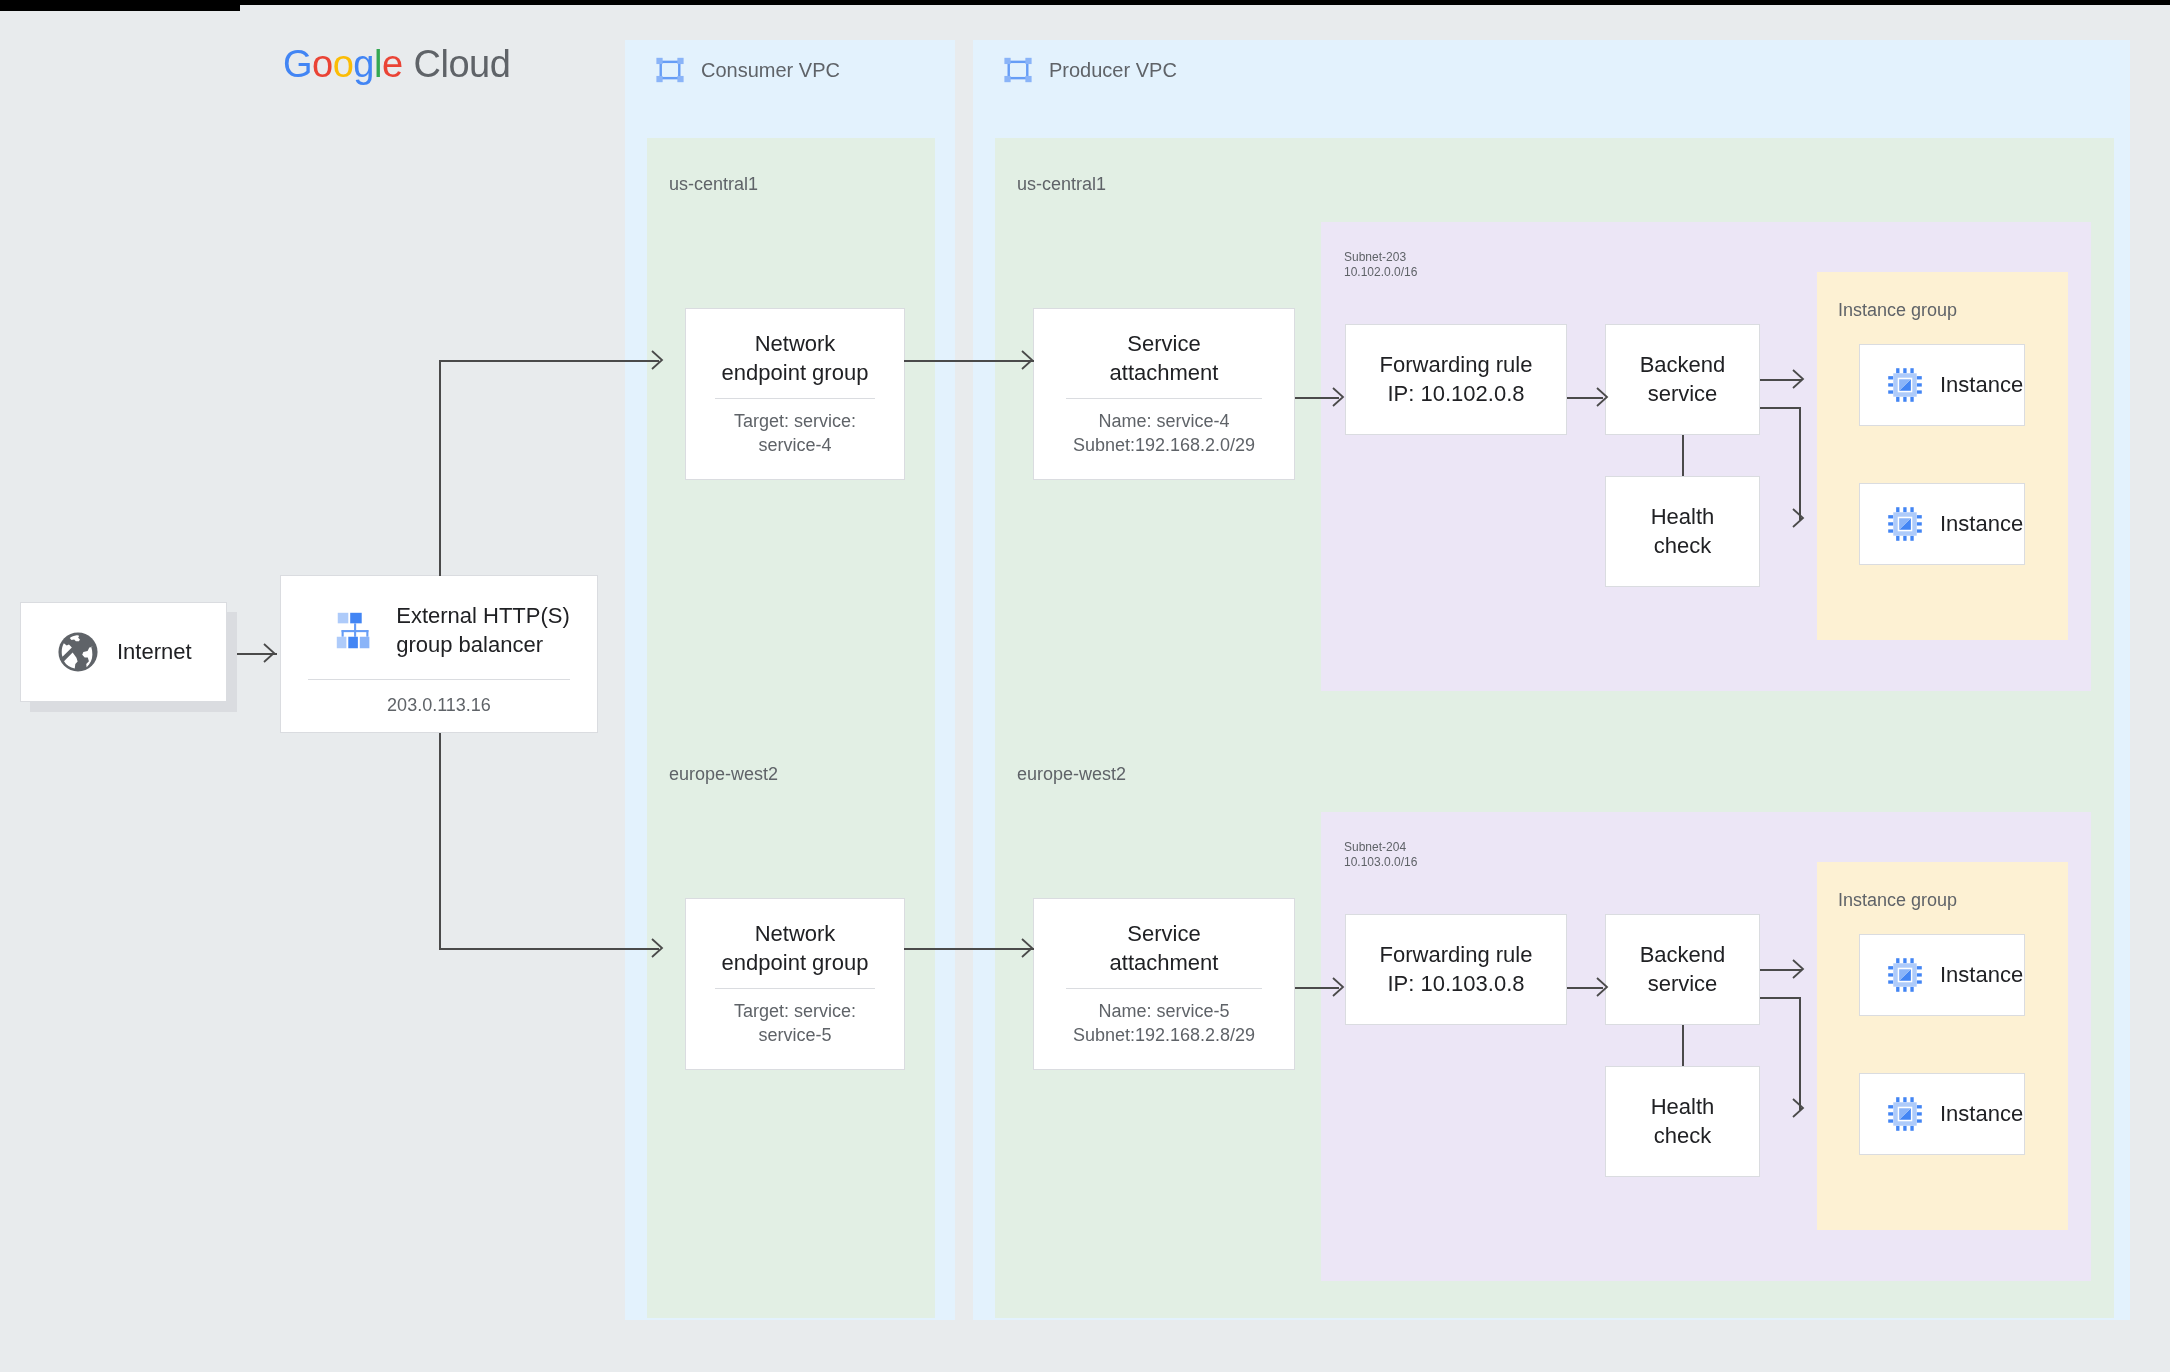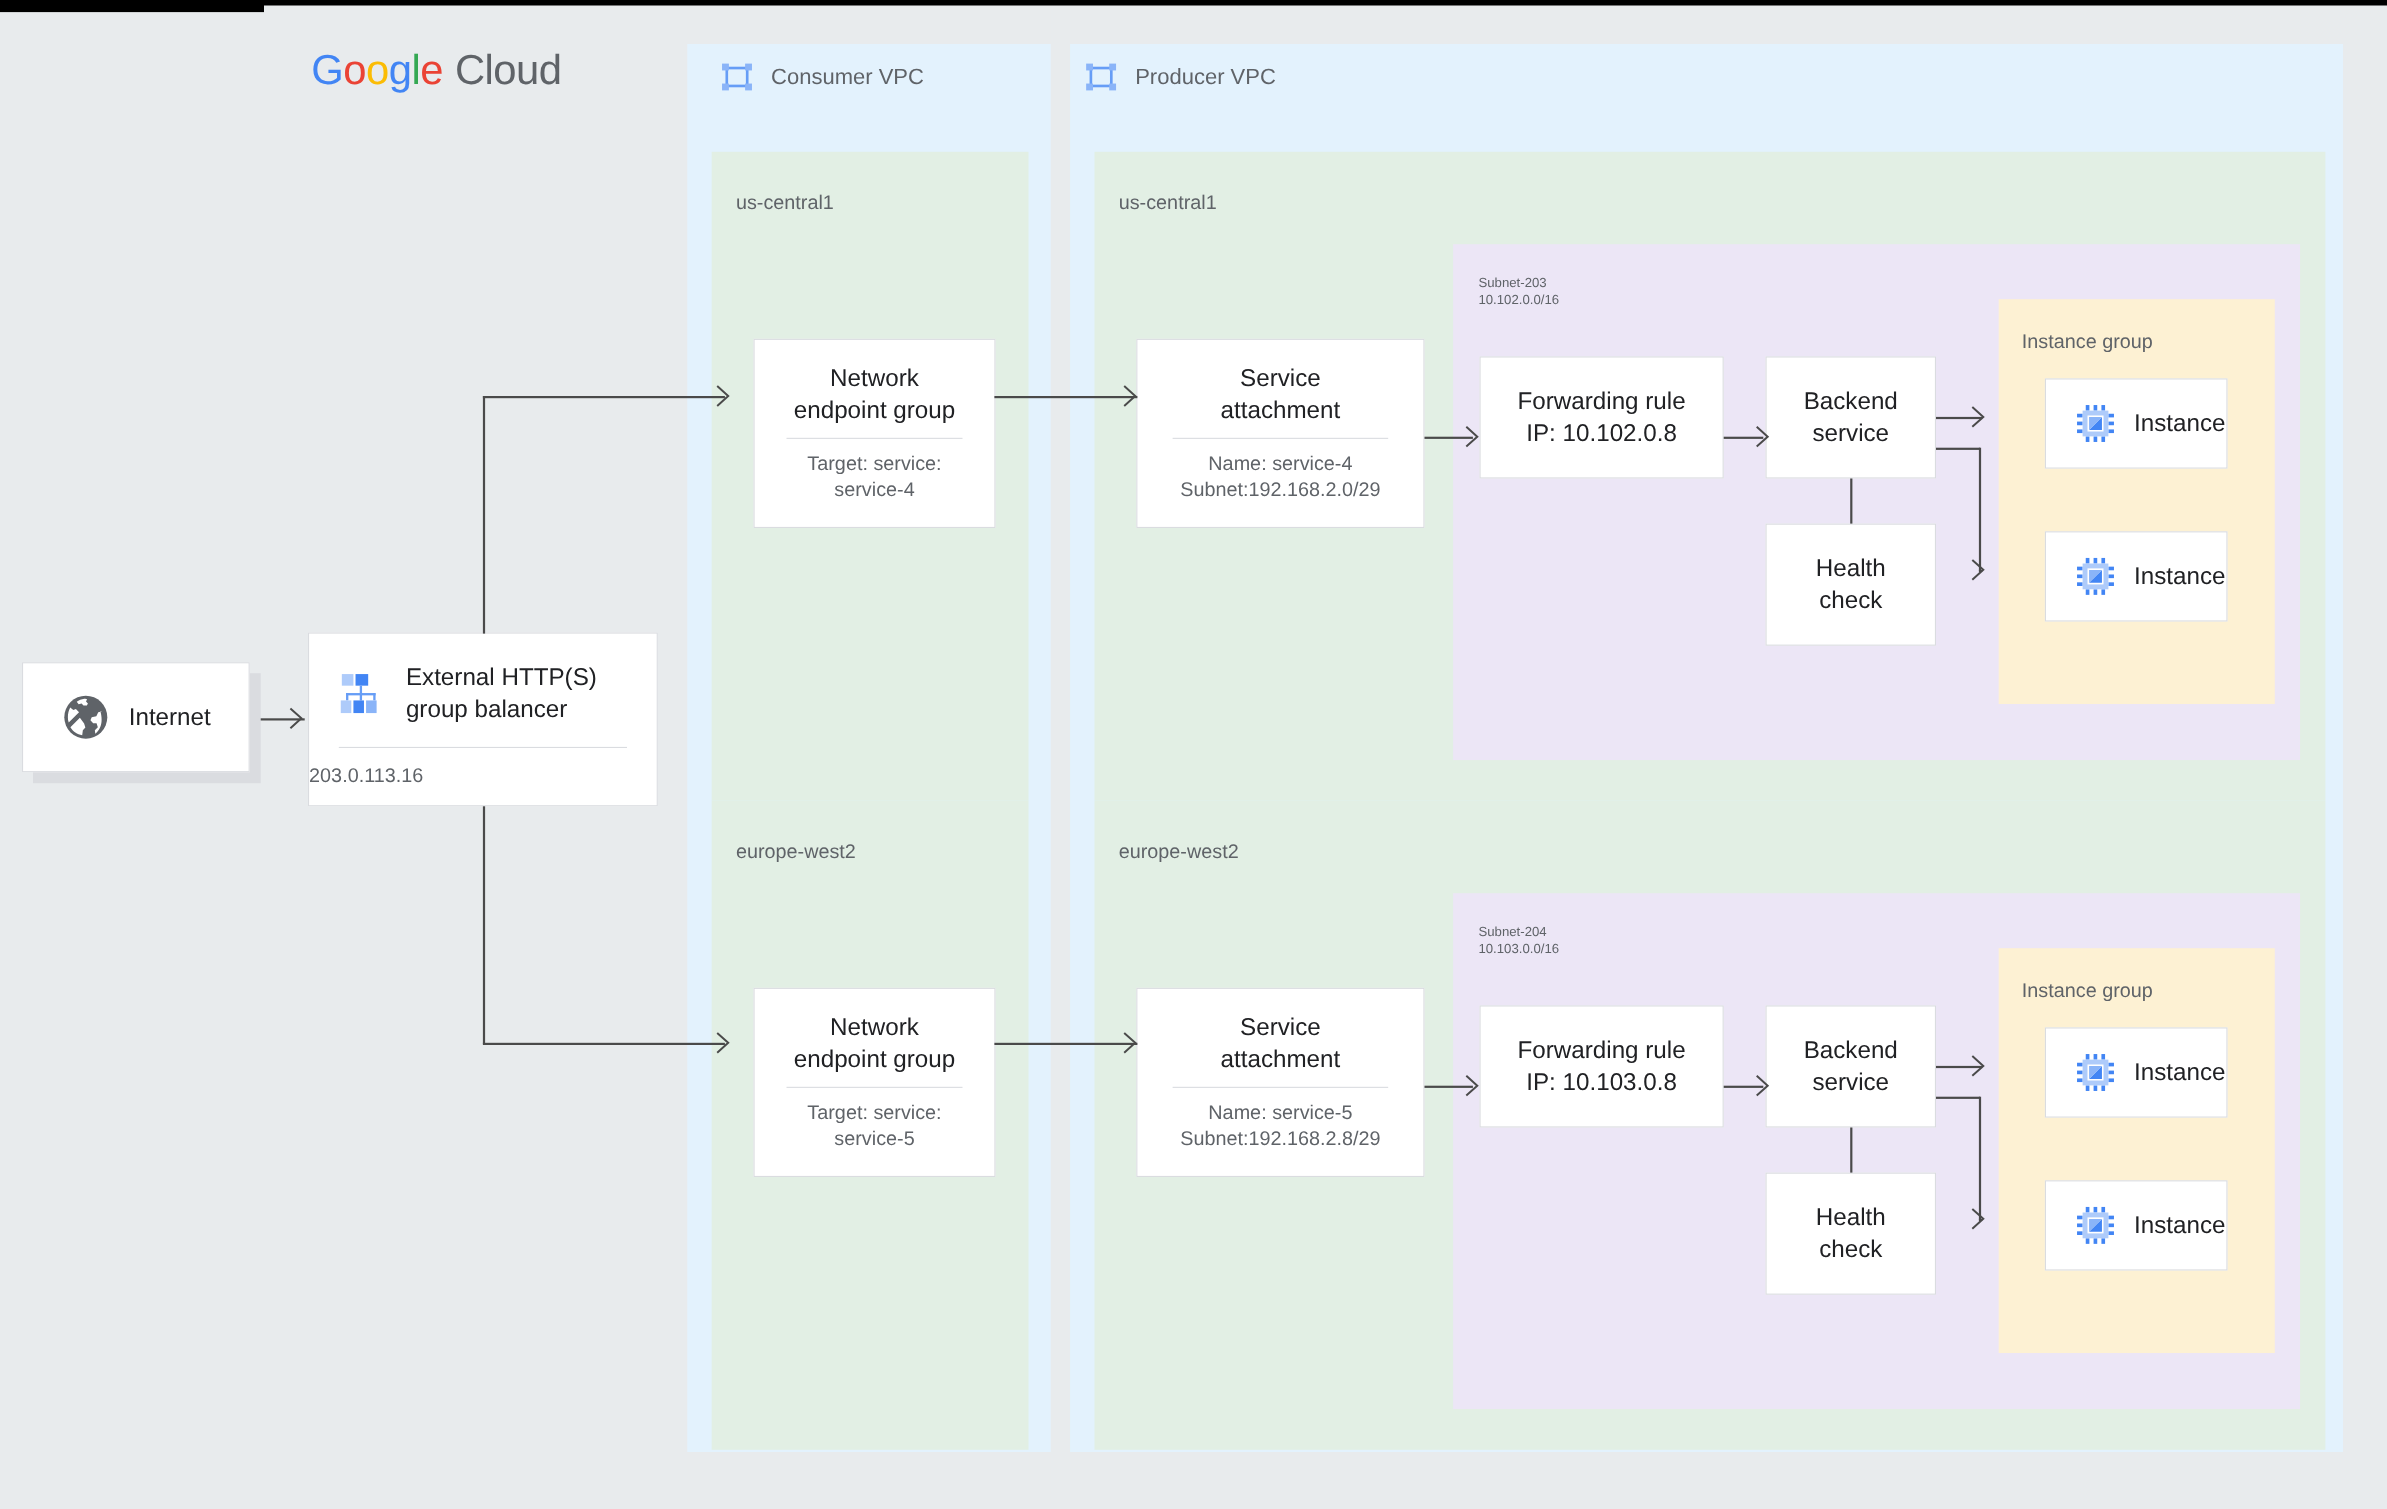--- a/index.html
+++ b/index.html
@@ -71,21 +71,21 @@
 <div class="abs rowcard" style="left:20px;top:602px;width:207px;height:100px;padding-left:34px;">
   <span style="line-height:0;">
     <svg width="46" height="46" viewBox="0 0 24 24">
       <circle cx="12" cy="12" r="10.2" fill="#5f6368"></circle>
       <path fill="#fff" d="M11.3 3.2c-1.4.2-2.6.7-3.6 1.5l.9 1.1 1.4-.3.9.9h1.6l.5-.9-.9-.9.5-1.1-.9-.3zM4.6 7.4C3.9 8.7 3.5 10.3 3.5 12c0 .9.1 1.7.4 2.5l4.9-4.9-1.5-1.5-1.2.5-1.5-1.2zM19.9 9.2l-2 .5-.9 1.8-2.2.5-.6 1.4 1.3 1.5h1.6l.6 1.9-1.4 1.4.2 1.7c1.9-1.6 3-4 3-6.6 0-1.5-.2-2.8-.6-4.1zM9.2 12.3l-4.5 4.5c1.2 2 3.2 3.4 5.6 3.8l.3-2.4 1.2-1.3-.6-1.9-2-2.7z"></path>
     </svg>
   </span>
   <span class="lbl">Internet</span>
 </div>
 
-<div class="abs card" style="left:280px;top:575px;width:318px;height:158px;align-items:flex-start;justify-content:flex-start;">
+<div class="abs card" style="left:280px;top:575px;width:318px;height:158px;align-items:center;justify-content:flex-start;">
   <div style="display:flex;align-items:center;padding:26px 0 0 24px;">
     <span style="line-height:0;">
       <svg width="46" height="46" viewBox="0 0 48 48">
         <rect x="19" y="5" width="12" height="11" fill="#4285f4"></rect>
         <rect x="6" y="5" width="11" height="11" fill="#aecbfa"></rect>
         <rect x="23" y="16" width="2.2" height="7" fill="#669df6"></rect>
         <rect x="10" y="23" width="28" height="2.2" fill="#669df6"></rect>
         <rect x="10" y="23" width="2.2" height="7" fill="#669df6"></rect>
         <rect x="23" y="23" width="2.2" height="7" fill="#669df6"></rect>
         <rect x="35.8" y="23" width="2.2" height="7" fill="#669df6"></rect>
@@ -137,21 +137,21 @@
       <div class="card-title">Network</div>
       <div class="card-title">endpoint group</div>
       <div class="card-rule" style="width:160px;"></div>
       <div class="card-sub">Target: service:</div>
       <div class="card-sub">service-5</div>
     </div>
   </div>
 </div>
 
 <div class="abs vpc" style="left:973px;top:40px;width:1157px;height:1280px;">
-  <div class="vpc-head" style="padding-left:10px;">
+  <div class="vpc-head" style="padding-left:27px;">
     <span style="line-height:0;">
       <svg width="34" height="34" viewBox="0 0 24 24">
         <rect x="4.6" y="5.4" width="14.8" height="1.7" fill="#669df6"></rect>
         <rect x="4.6" y="16.9" width="14.8" height="1.7" fill="#669df6"></rect>
         <rect x="4.6" y="5.4" width="1.7" height="13.2" fill="#669df6"></rect>
         <rect x="17.7" y="5.4" width="1.7" height="13.2" fill="#669df6"></rect>
         <rect x="2.4" y="3.4" width="4.4" height="4.4" fill="#8ab4f8"></rect>
         <rect x="17.2" y="3.4" width="4.4" height="4.4" fill="#8ab4f8"></rect>
         <rect x="2.4" y="16.2" width="4.4" height="4.4" fill="#8ab4f8"></rect>
         <rect x="17.2" y="16.2" width="4.4" height="4.4" fill="#8ab4f8"></rect>

